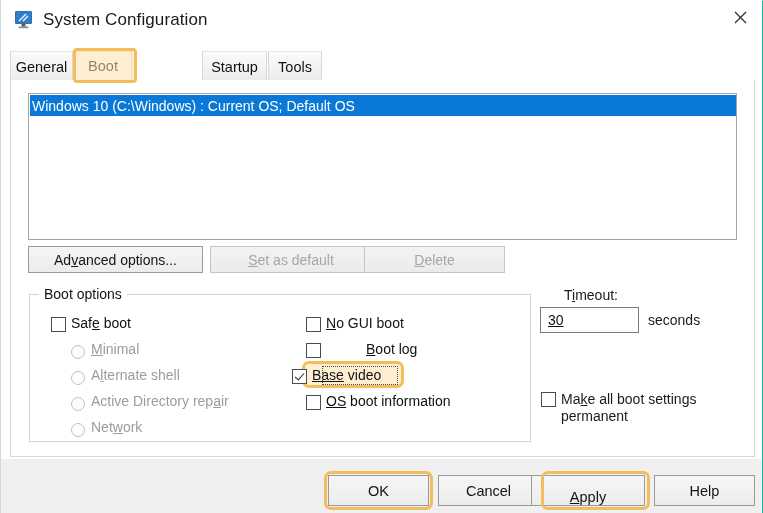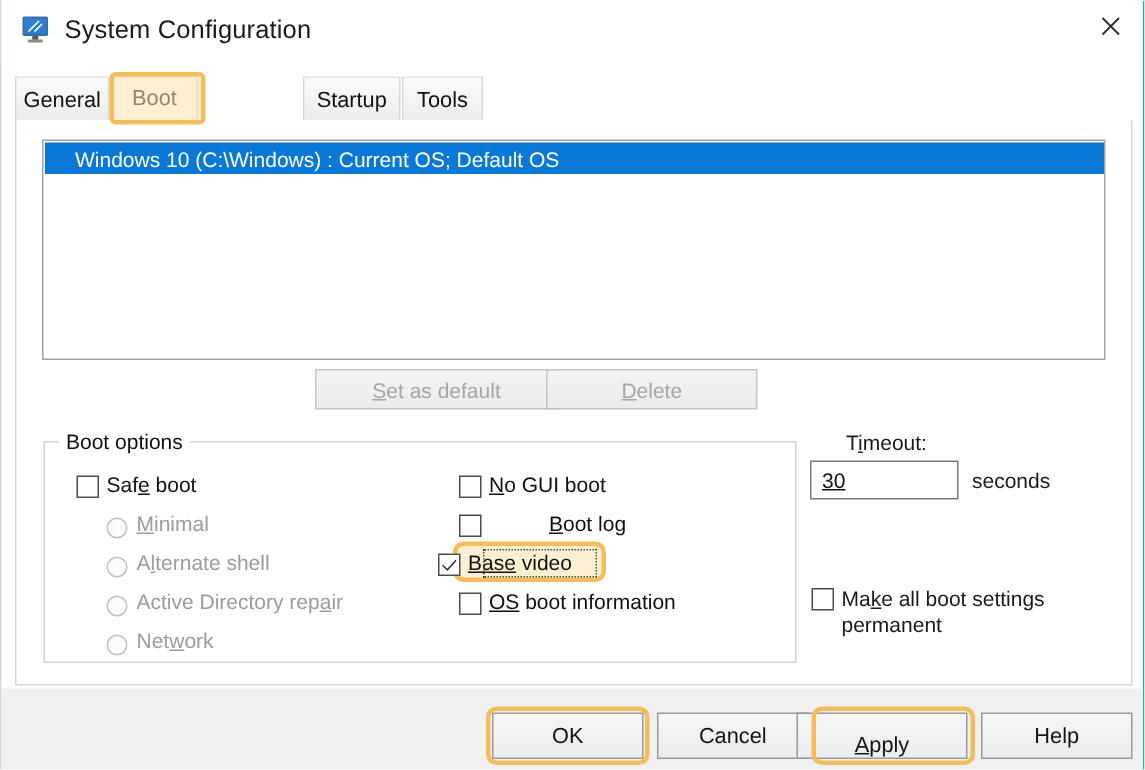--- a/index.html
+++ b/index.html
@@ -131,21 +131,21 @@
   #os-list-item {
     position: absolute;
     left: 1px; top: 1px;
     width: 707px;
     height: 21px;
     background: #0a78d7;
     color: #ffffff;
     font-size: 14px;
     display: flex;
     align-items: center;
-    padding-left: 20px;
+    padding-left: 2px;
     box-sizing: border-box;
     white-space: nowrap;
     cursor: default;
   }
 
   
   .btn {
     position: absolute;
     box-sizing: border-box;
     background: linear-gradient(to bottom, #f5f5f5 0%, #ececec 100%);
@@ -352,20 +352,23 @@
   </div>
 
   <div id="panel"></div>
 
   <div id="os-list">
     <div id="os-list-item">
       <span>Windows 10 (C:\Windows) : Current OS; Default OS</span>
     </div>
   </div>
 
+  <div class="btn" id="btn-advanced">
+    <span><span>Ad</span><span class="mn">v</span><span>anced options...</span></span>
+  </div>
   <div class="btn disabled" id="btn-setdefault">
     <span><span class="mn">S</span><span>et as default</span></span>
   </div>
   <div class="btn disabled" id="btn-delete">
     <span><span class="mn">D</span><span>elete</span></span>
   </div>
 
   <div id="boot-group"></div>
   <div id="boot-group-label">Boot options</div>
 

